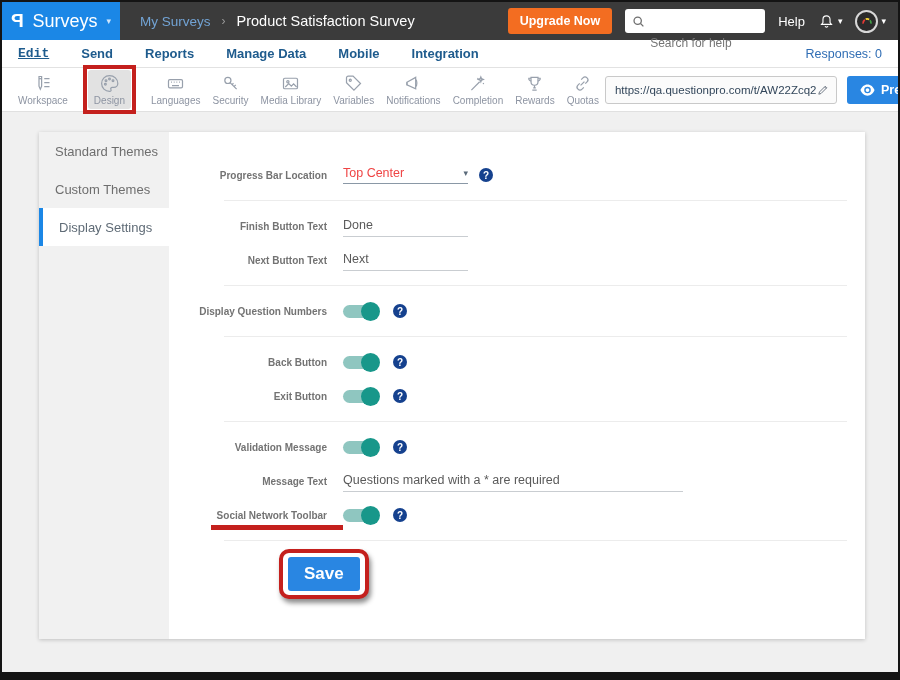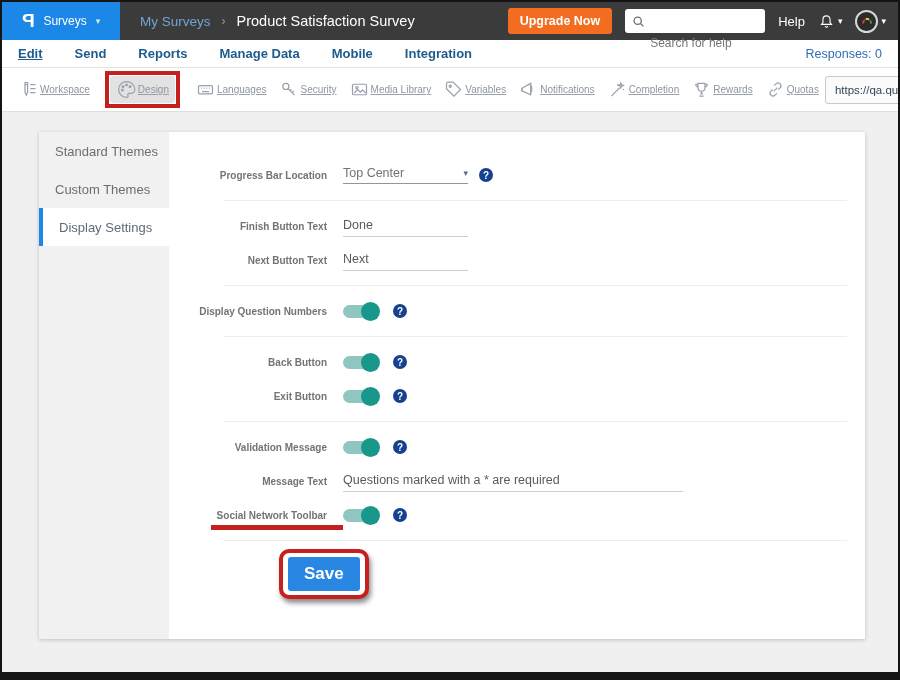--- a/index.html
+++ b/index.html
@@ -4,46 +4,46 @@
 <style>
   * { margin:0; padding:0; box-sizing:border-box; }
   html,body { width:900px; height:680px; }
   body { font-family:"Liberation Sans", sans-serif; background:#d8d8d8; }
   .root { position:relative; width:900px; height:680px; border:2px solid #141414; border-bottom-width:8px; background:#f0f0f0; overflow:hidden; }
 
   
   .hdr { height:38px; background:#3b3b3b; display:flex; align-items:center; }
   .logo-box { width:118px; height:38px; background:#1b87e6; display:flex; align-items:center; justify-content:center; gap:9px; cursor:pointer; }
   .logo-p { color:#fff; font-size:19px; font-weight:bold; transform:scaleX(-1); display:inline-block; }
-  .logo-txt { color:#fff; font-size:12px; }
+  .logo-txt { color:#fff; font-size:18px; }
   .caret { font-size:9px; line-height:1; }
   .logo-box .caret { color:#cfe6fb; }
   .crumbs { display:flex; align-items:center; gap:11px; margin-left:20px; }
   .crumb-parent { color:#72a3d4; font-size:13.5px; cursor:pointer; }
   .crumb-sep { color:#9a9a9a; font-size:12px; }
   .crumb-cur { color:#ffffff; font-size:14.5px; }
   .hdr-right { margin-left:auto; display:flex; align-items:center; gap:13px; padding-right:12px; }
   .upgrade { background:#f36d21; color:#fff; font-size:12.5px; font-weight:bold; padding:6px 12px; border-radius:3px; border:none; cursor:pointer; }
   .hsearch { background:#fff; border-radius:3px; height:24px; width:140px; display:flex; align-items:center; gap:5px; padding:0 7px; }
   .hsearch input { border:none; outline:none; width:105px; font-size:12px; color:#444; background:transparent; font-family:"Liberation Sans",sans-serif;margin-top:44px; }
   .help-lbl { color:#fff; font-size:13px; cursor:pointer; }
   .bell-wrap, .ava-wrap { display:flex; align-items:center; gap:3px; cursor:pointer; }
   .bell-wrap .caret, .ava-wrap .caret { color:#fff; }
   .avatar { width:23px; height:23px; border-radius:50%; border:2px solid #d8d8d8; background:#2b2b2b; display:flex; align-items:center; justify-content:center; }
 
   
   .nav { height:28px; background:#fff; border-bottom:1px solid #e2e2e2; display:flex; align-items:center; padding:0 16px; }
   .nav-items { display:flex; gap:32px; }
   .nav-item { font-size:13px; font-weight:600; color:#1e5b8d; cursor:pointer; }
-  .nav-item.active { text-decoration:underline; }
+  .nav-item.active { text-decoration:underline;font-family:Liberation Mono, monospace; }
   .responses { margin-left:auto; color:#2f6db4; font-size:12.5px; }
 
   
   .tbar { height:44px; background:#fff; border-bottom:1px solid #e0e0e0; display:flex; align-items:center; padding:0 10px; position:relative; }
-  .tool { display:flex; flex-direction:row; align-items:center; justify-content:center; gap:1px; padding:3px 6px; border-radius:3px; cursor:pointer; color:#98a0ac;text-decoration:underline; }
+  .tool { display:flex; flex-direction:column; align-items:center; justify-content:center; gap:1px; padding:3px 6px; border-radius:3px; cursor:pointer; color:#98a0ac; }
   .tool svg { width:21px; height:21px; }
   .tool-lbl { font-size:10px; color:#8d94a2; white-space:nowrap; }
   .tool.active { background:#e2e2e2; }
   .design-wrap { position:relative; margin:0 14px; }
   .anno-frame { position:absolute; left:-5px; right:-5px; top:-5px; bottom:-5px; border:4px solid #c4201d; pointer-events:none; z-index:5; }
   .url-group { margin-left:auto; display:flex; align-items:center; gap:10px; }
   .url-box { width:232px; height:28px; border:1px solid #c9c9c9; border-radius:3px; background:#fbfbfb; display:flex; align-items:center; padding:0 6px 0 9px; }
   .url-box input { border:none; outline:none; background:transparent; flex:1; font-size:11.5px; color:#33475b; font-family:"Liberation Sans",sans-serif; }
   .url-pencil { cursor:pointer; display:flex; align-items:center; color:#6d7682; }
   .preview-btn { background:#2986e2; border:none; color:#fff; height:28px; padding:0 13px; border-radius:3px; font-size:12.5px; font-weight:bold; display:flex; align-items:center; gap:6px; cursor:pointer; font-family:"Liberation Sans",sans-serif; }
@@ -52,21 +52,21 @@
   .panel { margin:20px 0 0 37px; width:826px; height:507px; background:#fff; box-shadow:0 1px 4px rgba(0,0,0,.2); display:flex; }
   .side { width:130px; background:#f1f1f1; flex-shrink:0; }
   .side-item { height:38px; display:flex; align-items:center; padding-left:16px; font-size:13px; color:#6e6e6e; cursor:pointer; }
   .side-item.active { background:#fff; border-left:4px solid #1b87e6; color:#5f6b76; }
 
   .form { flex:1; padding:26px 18px 0 0; }
   .frow { height:34px; display:flex; align-items:center; }
   .flabel { width:158px; text-align:right; margin-right:16px; font-size:10px; font-weight:600; color:#737373; position:relative; flex-shrink:0; }
   .fctrl { display:flex; align-items:center; gap:11px; }
   .uselect { width:125px; border-bottom:1px solid #8a98a6; display:flex; align-items:center; justify-content:space-between; padding-bottom:3px; cursor:pointer; }
-  .uselect .val { font-size:12.5px; color:#737373; }
+  .uselect .val { font-size:12.5px; color:#ef4444; }
   .uselect .caret { color:#5a6a7a; }
   .uinput { border:none; outline:none; border-bottom:1px solid #c9cdd1; font-size:12.5px; color:#5a5a5a; padding:2px 0 4px 0; width:125px; background:transparent; font-family:"Liberation Sans",sans-serif; }
   .uinput::placeholder { color:#9aa0a6; }
   .uinput.w-url { width:305px; }
   .uinput.w-msg { width:340px; }
   .tgl { width:34px; height:13px; background:#8fc6c0; border-radius:7px; position:relative; cursor:pointer; margin-right:5px; }
   .tgl::after { content:""; position:absolute; right:-3px; top:-3px; width:19px; height:19px; background:#18978a; border-radius:50%; }
   .qmark { width:14px; height:14px; border-radius:50%; background:#15418e; color:#fff; font-size:10px; font-weight:bold; display:flex; align-items:center; justify-content:center; cursor:pointer; }
   .fdiv { height:1px; background:#ececec; margin:8px 0 8px 55px; }
   .red-underline { position:absolute; left:42px; right:-16px; bottom:-9px; height:5px; background:#c4201d; }

